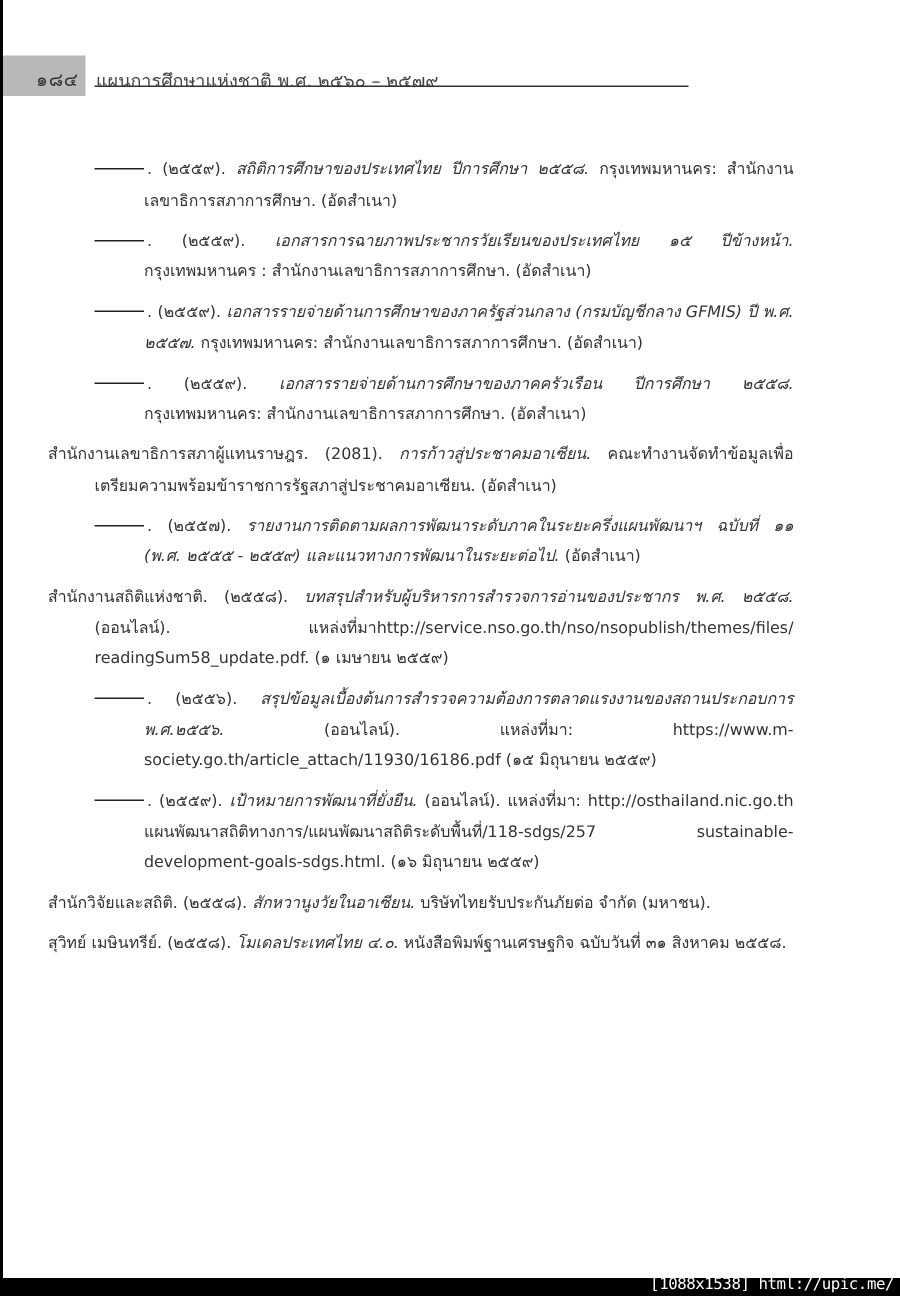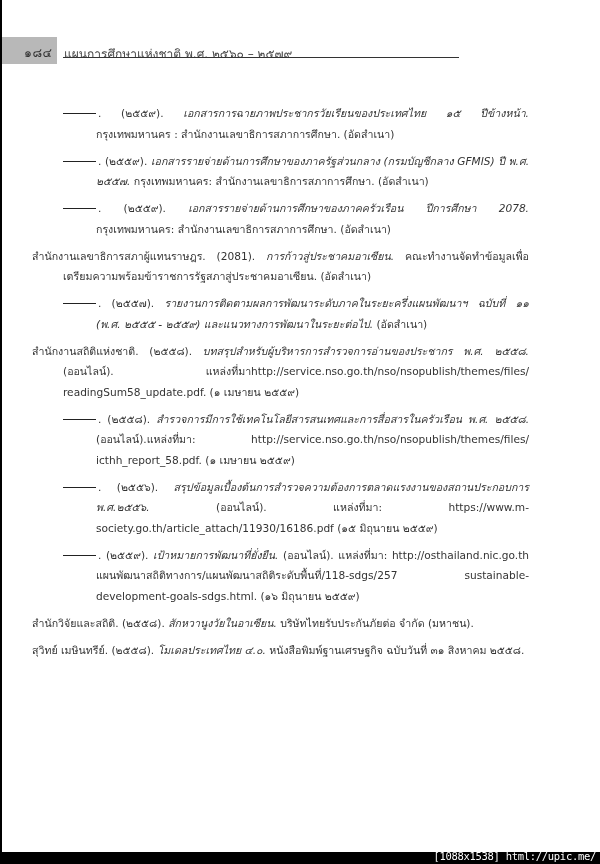--- a/index.html
+++ b/index.html
@@ -51,27 +51,27 @@
 </head>
 <body>
 
 <div class="page">
   <div class="header-tab"></div>
   <div class="page-number">๑๘๔</div>
   <div class="running-title">แผนการศึกษาแห่งชาติ พ.ศ. ๒๕๖๐ – ๒๕๗๙</div>
   <div class="header-rule"></div>
 
   <div class="refs" id="refs">
+      <div class="entry dash"><span class="dash-line"></span><span>. (๒๕๕๙). </span><i>สถิติการศึกษาของประเทศไทย ปีการศึกษา ๒๕๕๘.</i><span> กรุงเทพมหานคร: สำนักงานเลขาธิการสภาการศึกษา. (อัดสำเนา)</span></div>
       <div class="entry dash"><span class="dash-line"></span><span>. (๒๕๕๙). </span><i>เอกสารการฉายภาพประชากรวัยเรียนของประเทศไทย ๑๕ ปีข้างหน้า.</i><span> กรุงเทพมหานคร : สำนักงานเลขาธิการสภาการศึกษา. (อัดสำเนา)</span></div>
       <div class="entry dash"><span class="dash-line"></span><span>. (๒๕๕๙). </span><i>เอกสารรายจ่ายด้านการศึกษาของภาครัฐส่วนกลาง (กรมบัญชีกลาง GFMIS) ปี พ.ศ. ๒๕๕๗.</i><span> กรุงเทพมหานคร: สำนักงานเลขาธิการสภาการศึกษา. (อัดสำเนา)</span></div>
-      <div class="entry dash"><span class="dash-line"></span><span>. (๒๕๕๙). </span><i>เอกสารรายจ่ายด้านการศึกษาของภาคครัวเรือน ปีการศึกษา 2078.</i><span> กรุงเทพมหานคร: สำนักงานเลขาธิการสภาการศึกษา. (อัดสำเนา)</span></div>
+      <div class="entry dash"><span class="dash-line"></span><span>. (๒๕๕๙). </span><i>เอกสารรายจ่ายด้านการศึกษาของภาคครัวเรือน ปีการศึกษา ๒๕๕๘.</i><span> กรุงเทพมหานคร: สำนักงานเลขาธิการสภาการศึกษา. (อัดสำเนา)</span></div>
       <div class="entry"><span>สำนักงานเลขาธิการสภาผู้แทนราษฎร. (2081). </span><i>การก้าวสู่ประชาคมอาเซียน.</i><span> คณะทำงานจัดทำข้อมูลเพื่อเตรียมความพร้อมข้าราชการรัฐสภาสู่ประชาคมอาเซียน. (อัดสำเนา)</span></div>
       <div class="entry dash"><span class="dash-line"></span><span>. (๒๕๕๗). </span><i>รายงานการติดตามผลการพัฒนาระดับภาคในระยะครึ่งแผนพัฒนาฯ ฉบับที่ ๑๑ (พ.ศ. ๒๕๕๕ - ๒๕๕๙) และแนวทางการพัฒนาในระยะต่อไป.</i><span> (อัดสำเนา)</span></div>
       <div class="entry"><span>สำนักงานสถิติแห่งชาติ. (๒๕๕๘). </span><i>บทสรุปสำหรับผู้บริหารการสำรวจการอ่านของประชากร พ.ศ. ๒๕๕๘.</i><span> (ออนไลน์). แหล่งที่มาhttp://service.nso.go.th/nso/nsopublish/themes/files/ readingSum58_update.pdf. (๑ เมษายน ๒๕๕๙)</span></div>
-      <div class="entry dash"><span class="dash-line"></span><span>. (๒๕๕๘). </span><i>สำรวจการมีการใช้เทคโนโลยีสารสนเทศและการสื่อสารในครัวเรือน พ.ศ. ๒๕๕๘.</i><span> (ออนไลน์).แหล่งที่มา: http://service.nso.go.th/nso/nsopublish/themes/files/ icthh_report_58.pdf. (๑ เมษายน ๒๕๕๙)</span></div>
       <div class="entry dash"><span class="dash-line"></span><span>. (๒๕๕๖). </span><i>สรุปข้อมูลเบื้องต้นการสำรวจความต้องการตลาดแรงงานของสถานประกอบการ พ.ศ.๒๕๕๖.</i><span> (ออนไลน์). แหล่งที่มา: https://www.m-society.go.th/article_attach/11930/16186.pdf (๑๕ มิถุนายน ๒๕๕๙)</span></div>
       <div class="entry dash"><span class="dash-line"></span><span>. (๒๕๕๙). </span><i>เป้าหมายการพัฒนาที่ยั่งยืน.</i><span> (ออนไลน์). แหล่งที่มา: http://osthailand.nic.go.th แผนพัฒนาสถิติทางการ/แผนพัฒนาสถิติระดับพื้นที่/118-sdgs/257 sustainable-development-goals-sdgs.html. (๑๖ มิถุนายน ๒๕๕๙)</span></div>
       <div class="entry"><span>สำนักวิจัยและสถิติ. (๒๕๕๘). </span><i>สักหวานูงวัยในอาเซียน.</i><span> บริษัทไทยรับประกันภัยต่อ จำกัด (มหาชน).</span></div>
       <div class="entry"><span>สุวิทย์ เมษินทรีย์. (๒๕๕๘). </span><i>โมเดลประเทศไทย ๔.๐.</i><span> หนังสือพิมพ์ฐานเศรษฐกิจ ฉบับวันที่ ๓๑ สิงหาคม ๒๕๕๘.</span></div>
     </div>
 </div>
 
 <div class="footer-strip"></div>
 <div class="watermark">[1088x1538] html://upic.me/</div>
 

